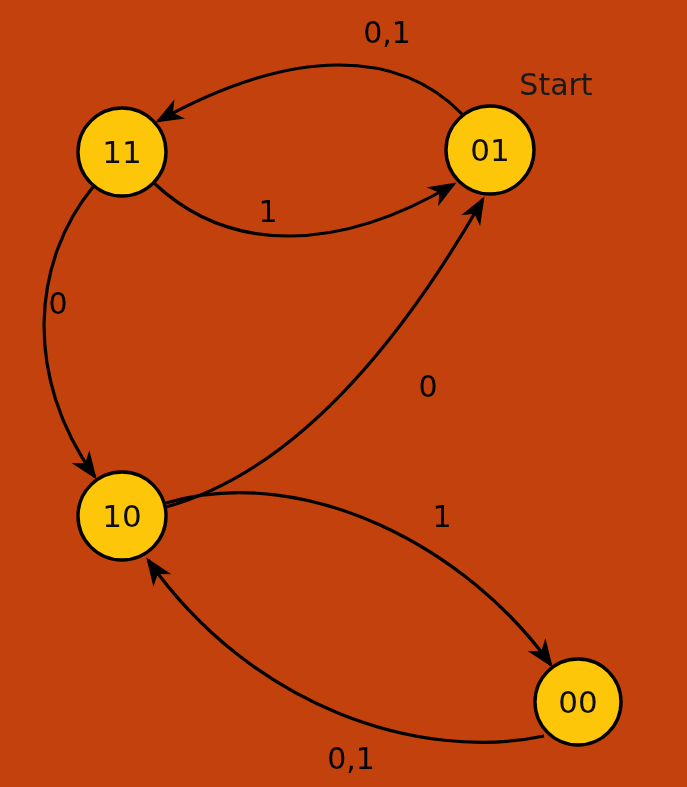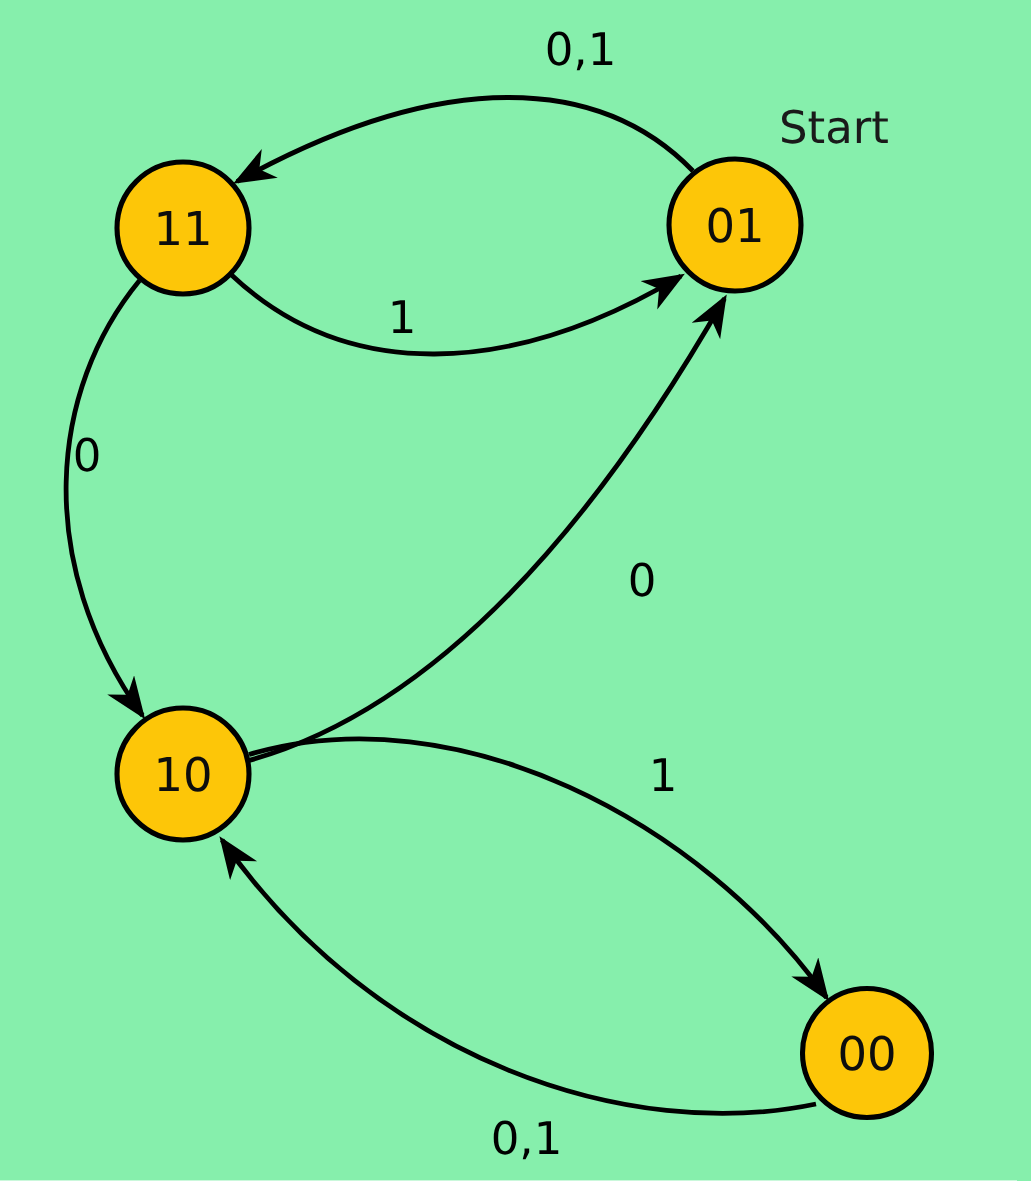--- a/index.html
+++ b/index.html
@@ -5,21 +5,21 @@
   html, body {
     margin: 0;
     padding: 0;
     background: #ffffff;
     font-family: "DejaVu Sans", "Liberation Sans", sans-serif;
   }
   .canvas-wrap {
     position: relative;
     width: 687px;
     height: 787px;
-    background: #86efac;
+    background: #c2410c;
     overflow: hidden;
   }
   svg { display: block; }
   .edge {
     fill: none;
     stroke: #000000;
     stroke-width: 3.2px;
   }
   .node-circle {
     stroke: #000000;

